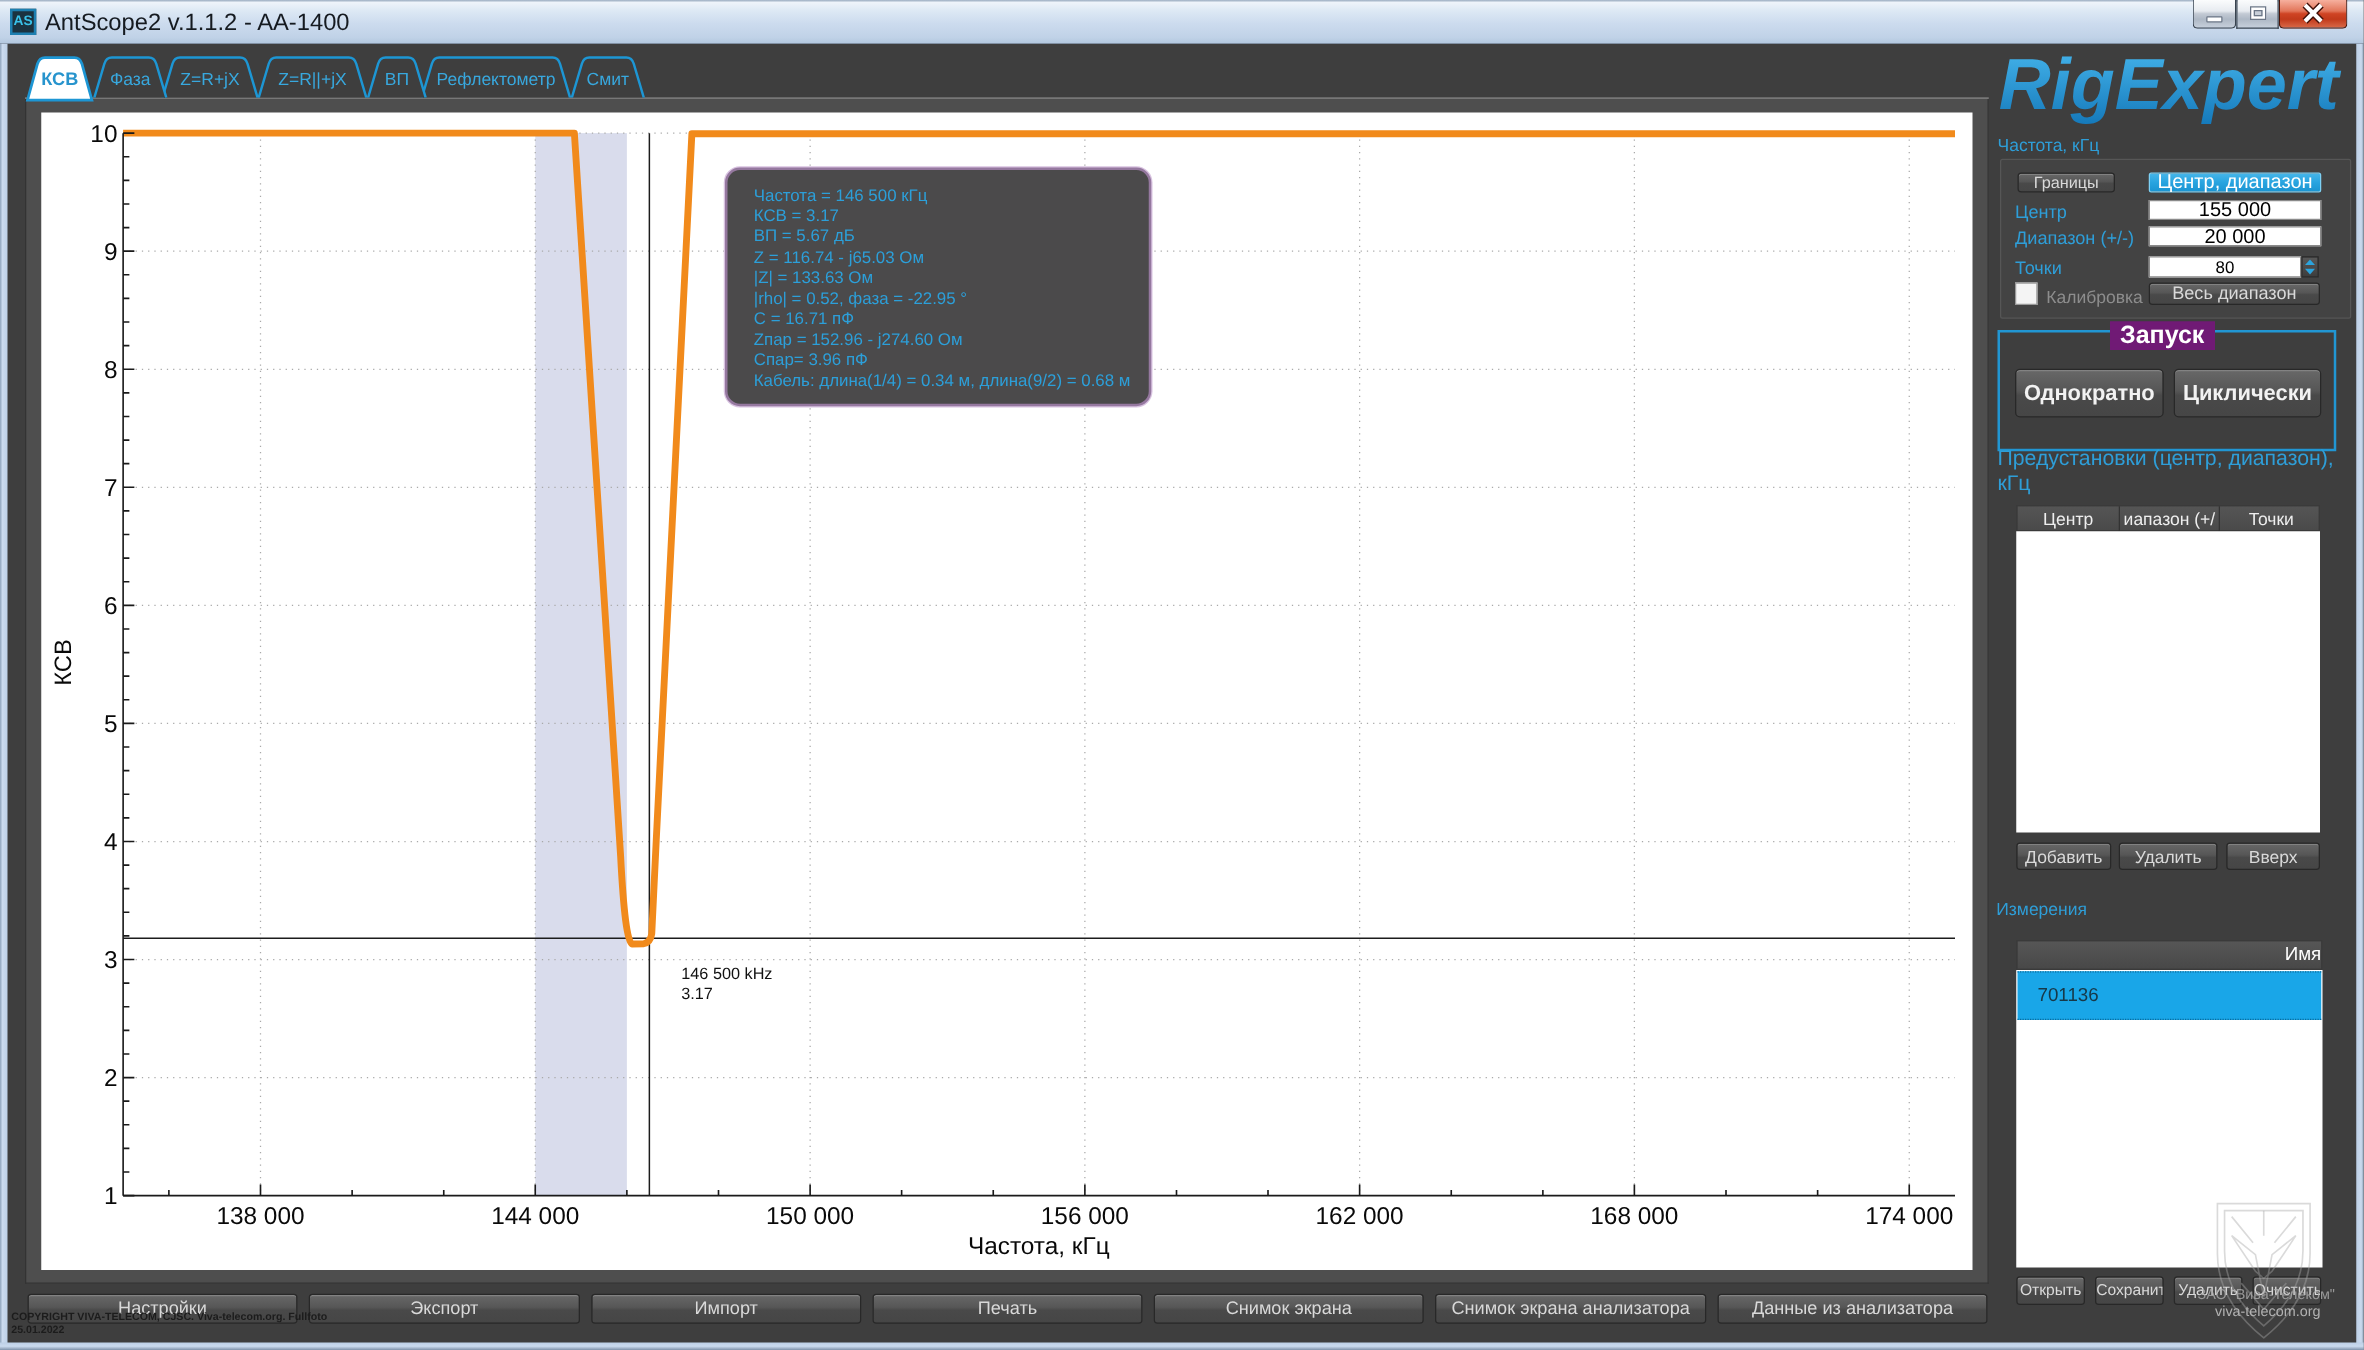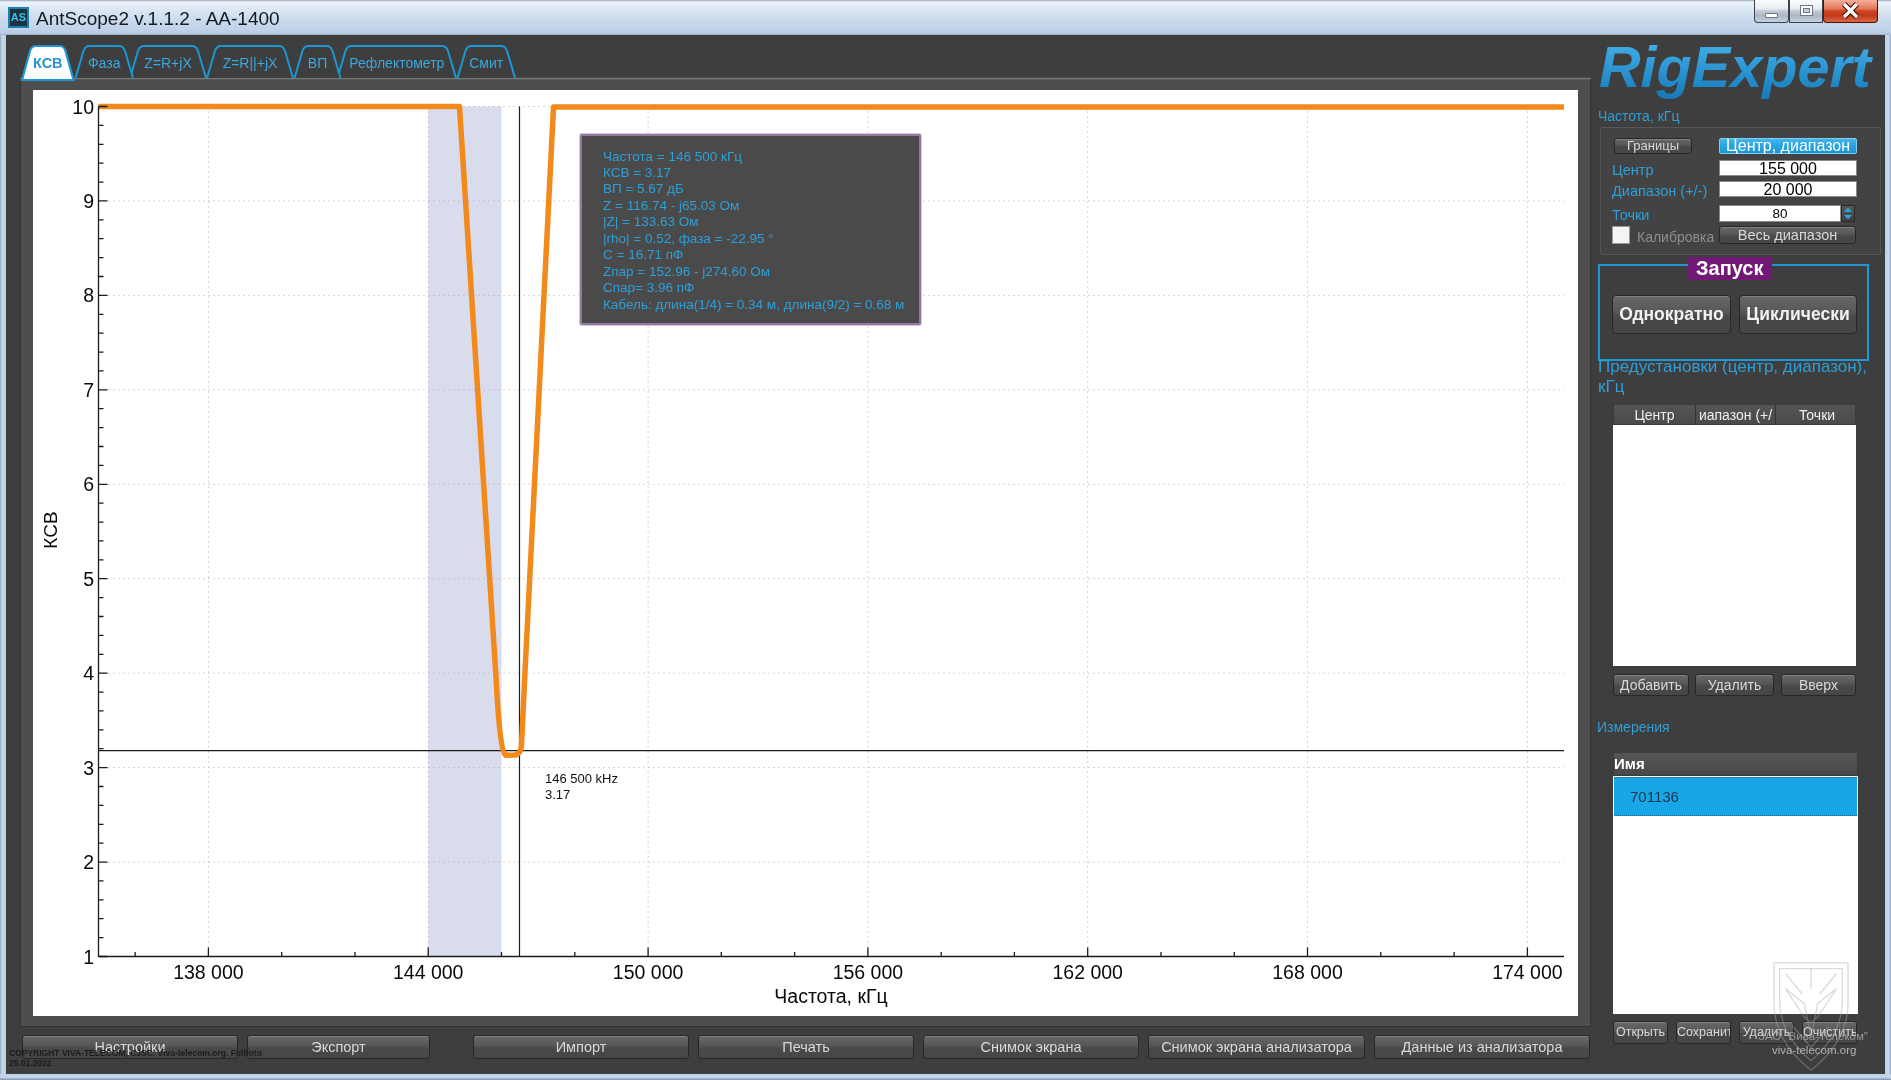--- a/index.html
+++ b/index.html
@@ -71,21 +71,21 @@
     <text x="317.5" y="68" font-size="14" text-anchor="middle" fill="#38a8de">ВП</text>
     <path d="M 207.0 78.0 L 215.0 51.0 Q 216.5 46.0 221.0 46.0 L 279.0 46.0 Q 283.5 46.0 285.0 51.0 L 293.0 78.0 " fill="#3e3e3e" stroke="#1d96d4" stroke-width="2"></path>
     <text x="250.0" y="68" font-size="14" text-anchor="middle" fill="#38a8de">Z=R||+jX</text>
     <path d="M 130.0 78.0 L 138.0 51.0 Q 139.5 46.0 144.0 46.0 L 192.0 46.0 Q 196.5 46.0 198.0 51.0 L 206.0 78.0 " fill="#3e3e3e" stroke="#1d96d4" stroke-width="2"></path>
     <text x="168.0" y="68" font-size="14" text-anchor="middle" fill="#38a8de">Z=R+jX</text>
     <path d="M 75.5 78.0 L 83.5 51.0 Q 85.0 46.0 89.5 46.0 L 119.0 46.0 Q 123.5 46.0 125.0 51.0 L 133.0 78.0 " fill="#3e3e3e" stroke="#1d96d4" stroke-width="2"></path>
     <text x="104.2" y="68" font-size="14" text-anchor="middle" fill="#38a8de">Фаза</text>
     <path d="M 22.0 80 L 30.0 51.0 Q 31.5 46.0 36.0 46.0 L 59.5 46.0 Q 64.0 46.0 65.5 51.0 L 73.5 80  Z" fill="#ffffff" stroke="#1d96d4" stroke-width="2.2"></path>
     <text x="47.8" y="68" font-size="14.5" font-weight="bold" text-anchor="middle" fill="#2794cd">КСВ</text>
   </svg>
-<div class="abs" style="left:580px;top:134px;width:341px;height:191px;background:#4b4a4b;border:2px solid #95789f;border-radius:2px;box-shadow:0 0 0 1px #d8c2e0;color:#2c9fd9;font-size:13.5px;line-height:16.45px;padding:12.5px 0 0 21px;white-space:nowrap">
+<div class="abs" style="left:580px;top:134px;width:341px;height:191px;background:#4b4a4b;border:2px solid #95789f;border-radius:12px;box-shadow:0 0 0 1px #d8c2e0;color:#2c9fd9;font-size:13.5px;line-height:16.45px;padding:12.5px 0 0 21px;white-space:nowrap">
     <div>Частота = 146 500 кГц</div>
     <div>КСВ = 3.17</div>
     <div>ВП = 5.67 дБ</div>
     <div>Z = 116.74 - j65.03 Ом</div>
     <div>|Z| = 133.63 Ом</div>
     <div>|rho| = 0.52, фаза = -22.95 °</div>
     <div>C = 16.71 пФ</div>
     <div>Zпар = 152.96 - j274.60 Ом</div>
     <div>Спар= 3.96 пФ</div>
     <div>Кабель: длина(1/4) = 0.34 м, длина(9/2) = 0.68 м</div>
@@ -124,29 +124,29 @@
 <div class="abs" style="left:1613px;top:404px;width:243px;height:21px;background:linear-gradient(180deg,#555 0,#4a4a4a 100%);border:1px solid #3a3a3a;color:#eee;font-size:14px">
     <div class="abs" style="left:0;top:0;width:81px;text-align:center;line-height:20px">Центр</div>
     <div class="abs" style="left:81px;top:0;width:81px;text-align:center;line-height:20px;border-left:1px solid #333;border-right:1px solid #333">иапазон (+/</div>
     <div class="abs" style="left:163px;top:0;width:80px;text-align:center;line-height:20px">Точки</div>
   </div>
 <div class="abs" style="left:1613px;top:425px;width:243px;height:241px;background:#fff"></div>
 <div class="abs btn" style="left:1613px;top:674px;width:76px;height:22px;font-size:14px;line-height:20px">Добавить</div>
 <div class="abs btn" style="left:1695px;top:674px;width:79px;height:22px;font-size:14px;line-height:20px">Удалить</div>
 <div class="abs btn" style="left:1781px;top:674px;width:75px;height:22px;font-size:14px;line-height:20px">Вверх</div>
 <div class="abs blab" style="left:1597px;top:719px;font-size:14px">Измерения</div>
-<div class="abs" style="left:1613px;top:752px;width:245px;height:24px;background:linear-gradient(180deg,#565656 0,#484848 100%);border:1px solid #3a3a3a;color:#fff;font-size:15px;font-weight:bold;text-align:left;line-height:22px">Имя</div>
+<div class="abs" style="left:1613px;top:752px;width:245px;height:24px;background:linear-gradient(180deg,#565656 0,#484848 100%);border:1px solid #3a3a3a;color:#fff;font-size:15px;font-weight:normal;text-align:right;line-height:22px">Имя</div>
 <div class="abs" style="left:1613px;top:776px;width:245px;height:238px;background:#fff"></div>
 <div class="abs" style="left:1614px;top:777px;width:243px;height:39px;background:#19a6e8;border-top:1px dotted #0a6a9a;border-bottom:1px dotted #0a6a9a;color:#173848;font-size:15px;line-height:38px;padding-left:16px">701136</div>
 <div class="abs btn" style="left:1613px;top:1021px;width:55px;height:23px;font-size:12.5px;line-height:21px;overflow:hidden">Открыть</div>
 <div class="abs btn" style="left:1676px;top:1021px;width:55px;height:23px;font-size:12.5px;line-height:21px;overflow:hidden">Сохранить</div>
 <div class="abs btn" style="left:1739px;top:1021px;width:55px;height:23px;font-size:12.5px;line-height:21px;overflow:hidden">Удалить</div>
 <div class="abs btn" style="left:1802px;top:1021px;width:55px;height:23px;font-size:12.5px;line-height:21px;overflow:hidden">Очистить</div>
 <div class="abs btn" style="left:22px;top:1035px;width:216px;height:24px;font-size:14.5px;line-height:22px">Настройки</div>
-<div class="abs btn" style="left:247px;top:1035px;width:183px;height:24px;font-size:14.5px;line-height:22px">Экспорт</div>
+<div class="abs btn" style="left:247px;top:1035px;width:217px;height:24px;font-size:14.5px;line-height:22px">Экспорт</div>
 <div class="abs btn" style="left:473px;top:1035px;width:216px;height:24px;font-size:14.5px;line-height:22px">Импорт</div>
 <div class="abs btn" style="left:698px;top:1035px;width:216px;height:24px;font-size:14.5px;line-height:22px">Печать</div>
 <div class="abs btn" style="left:923px;top:1035px;width:216px;height:24px;font-size:14.5px;line-height:22px">Снимок экрана</div>
 <div class="abs btn" style="left:1148px;top:1035px;width:217px;height:24px;font-size:14.5px;line-height:22px">Снимок экрана анализатора</div>
 <div class="abs btn" style="left:1374px;top:1035px;width:216px;height:24px;font-size:14.5px;line-height:22px">Данные из анализатора</div>
 <div class="abs" style="left:9px;top:1049px;font-family:Liberation Sans, sans-serif;font-size:8.5px;font-weight:bold;color:#1c1c1c;line-height:9.5px;white-space:pre">COPYRIGHT VIVA-TELECOM, CJSC. Viva-telecom.org. Fullfoto
 25.01.2022</div>
 <svg class="abs" style="left:1768px;top:960px" width="86" height="115" viewBox="0 0 86 121">
     <g stroke="#a8a8a8" stroke-opacity="0.42" fill="none" stroke-width="1.4">
       <path d="M4 3 H82 V45 Q82 85 43 116 Q4 85 4 45 Z"></path>

